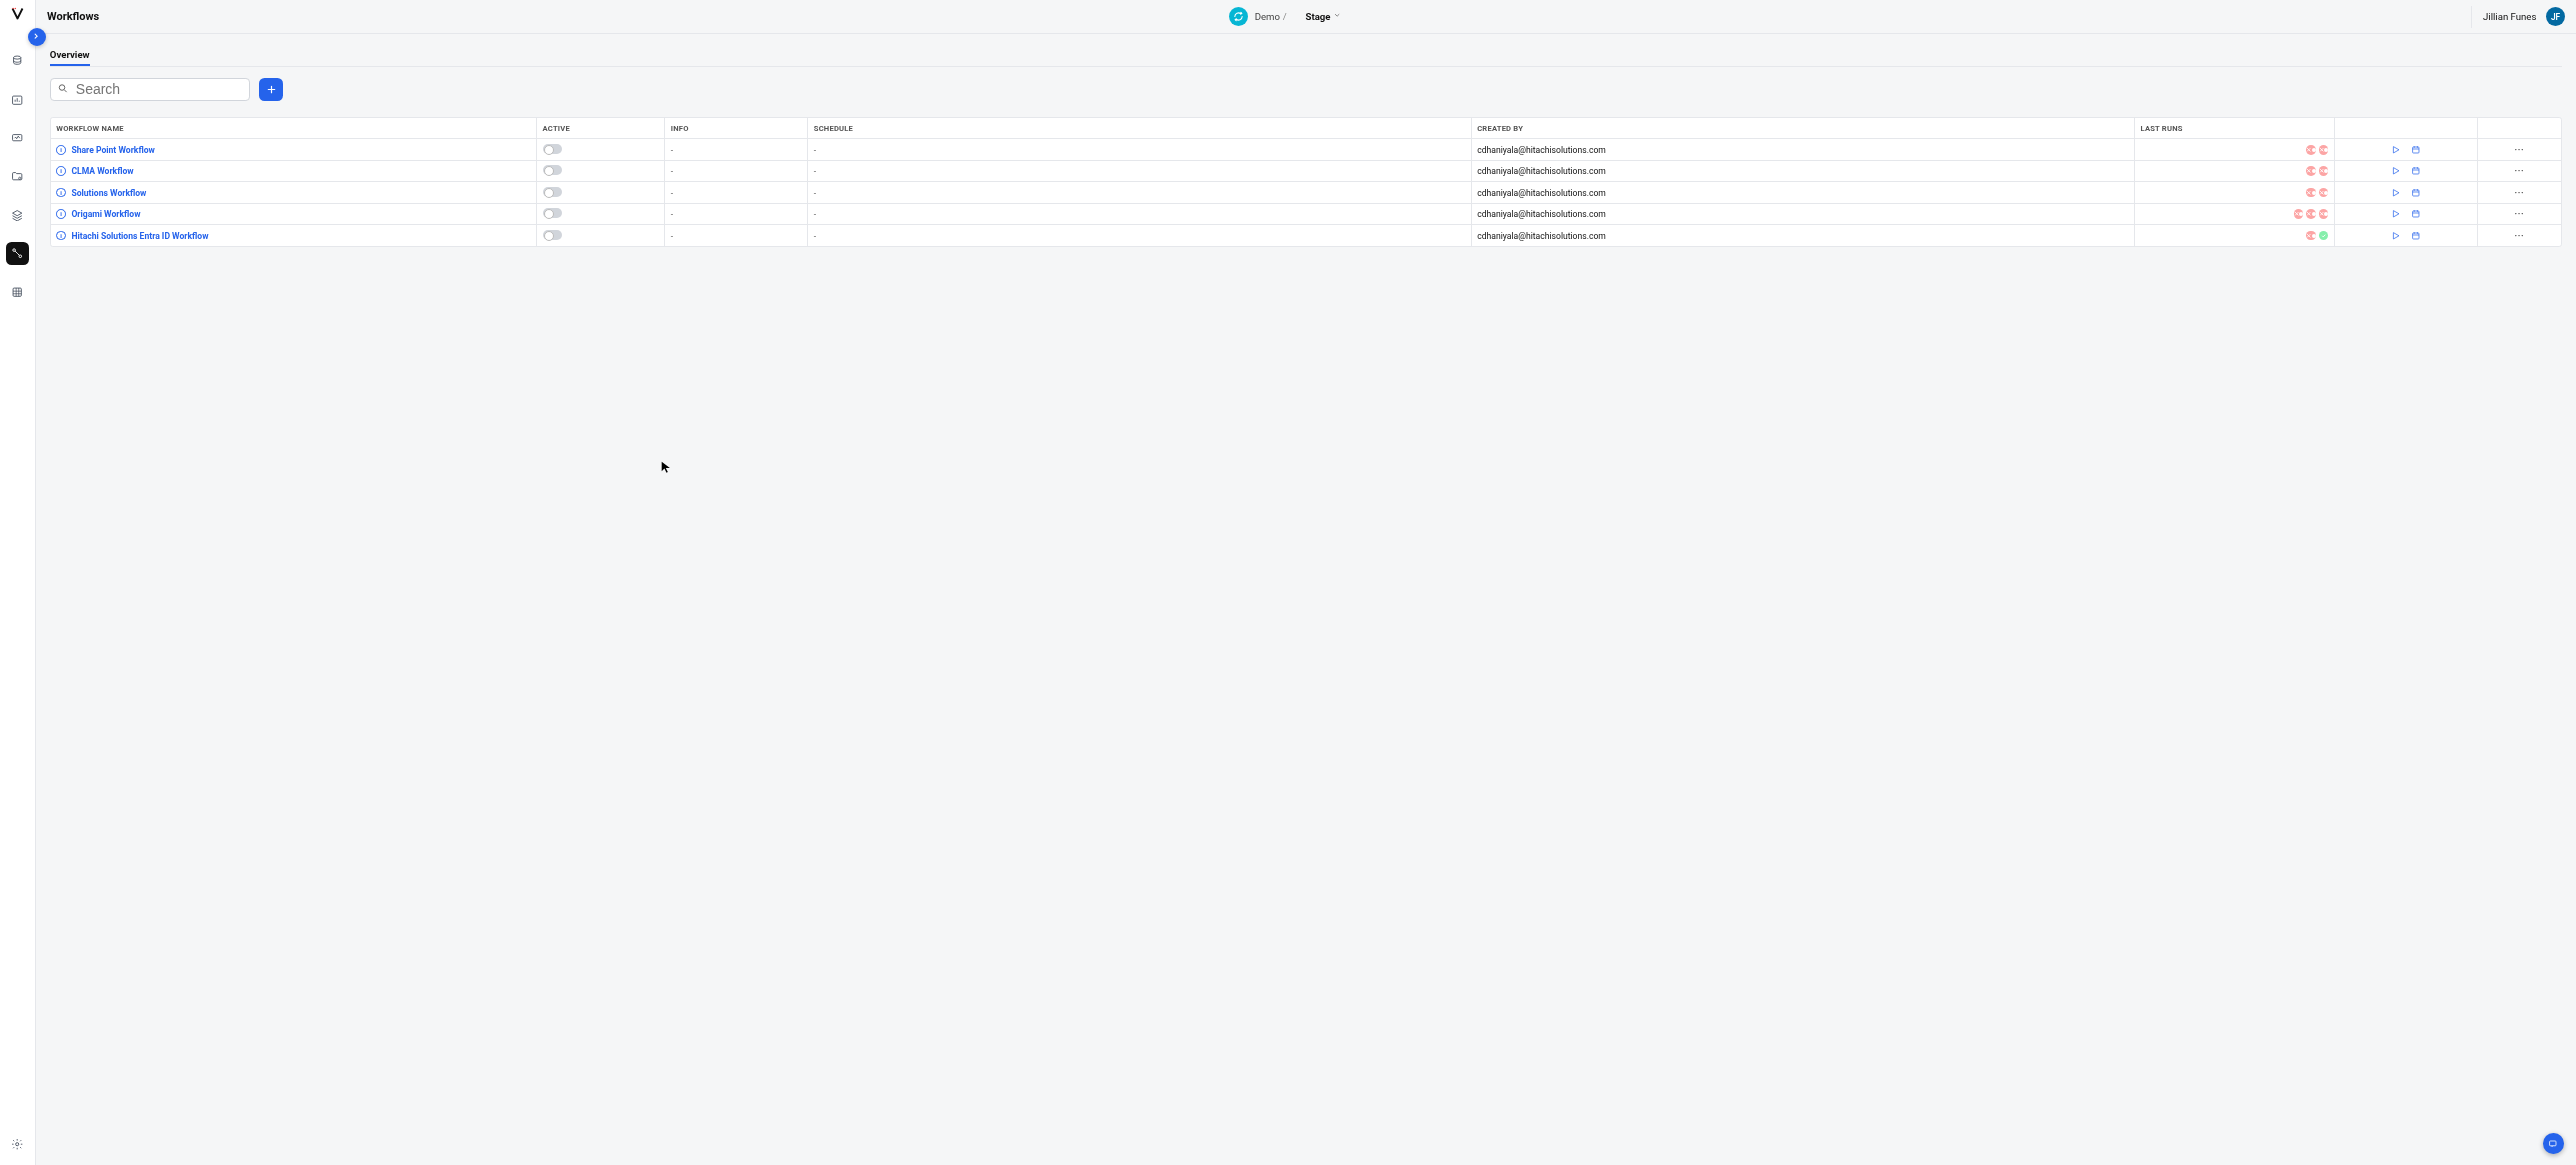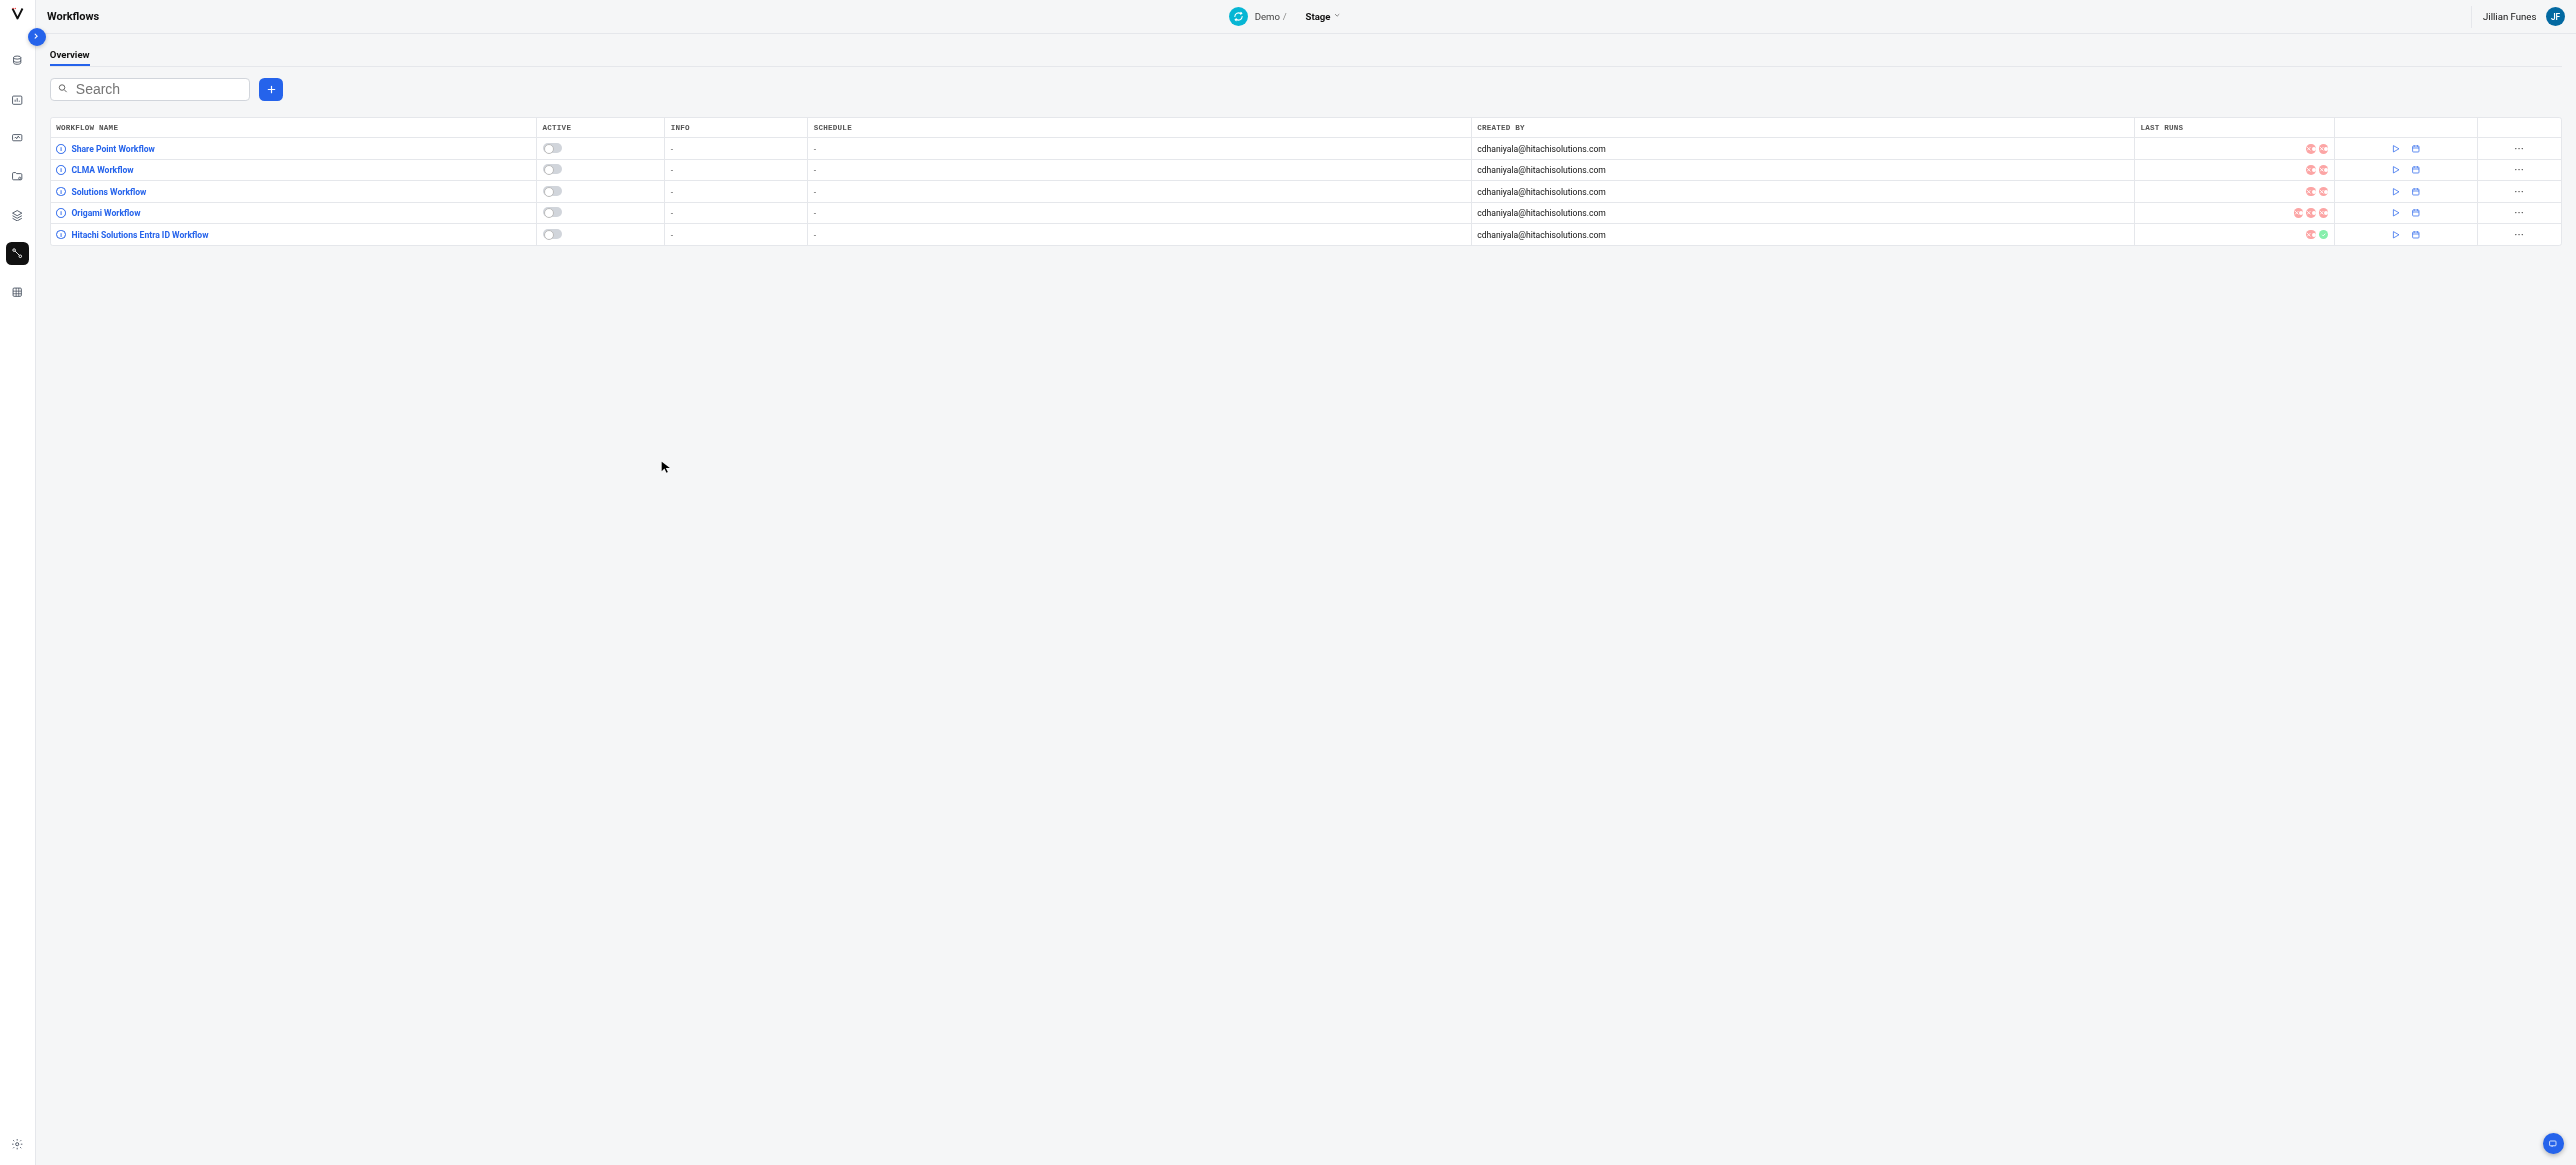--- a/index.html
+++ b/index.html
@@ -115,21 +115,21 @@
     display:flex;align-items:center;justify-content:center;cursor:pointer;
     font-size:13.8px;border:none;
   }
 
   
   .table-wrap { border:0.7px solid #e5e7eb;border-radius:2.8px;overflow:hidden;background:#fff; }
   table { width:100%; border-collapse:collapse; table-layout:fixed;}
   th,td { border-bottom:0.7px solid #e5e7eb;border-right:0.7px solid #e5e7eb; padding:4.1px 5.5px; vertical-align:middle; font-size:8.6px;}
   th:last-child, td:last-child { border-right:none; }
   tbody tr:last-child td { border-bottom:none; }
-  th { text-align:left;text-transform:uppercase;font-size:7.6px;color:#555;font-weight:700;letter-spacing:0.2px; padding-top:5.5px;padding-bottom:5.5px;font-family:Liberation Mono, monospace;}
+  th { text-align:left;text-transform:uppercase;font-size:7.6px;color:#555;font-weight:700;letter-spacing:0.2px; padding-top:5.5px;padding-bottom:5.5px;}
   col.c-name{width:197px;}
   col.c-active{width:52px;}
   col.c-info{width:58px;}
   col.c-schedule{width:269px;}
   col.c-created{width:269px;}
   col.c-runs{width:81px;}
   col.c-actions{width:58px;}
   col.c-more{width:34px;}
 
   .wf-name { display:flex;align-items:center;gap:5.5px; }

